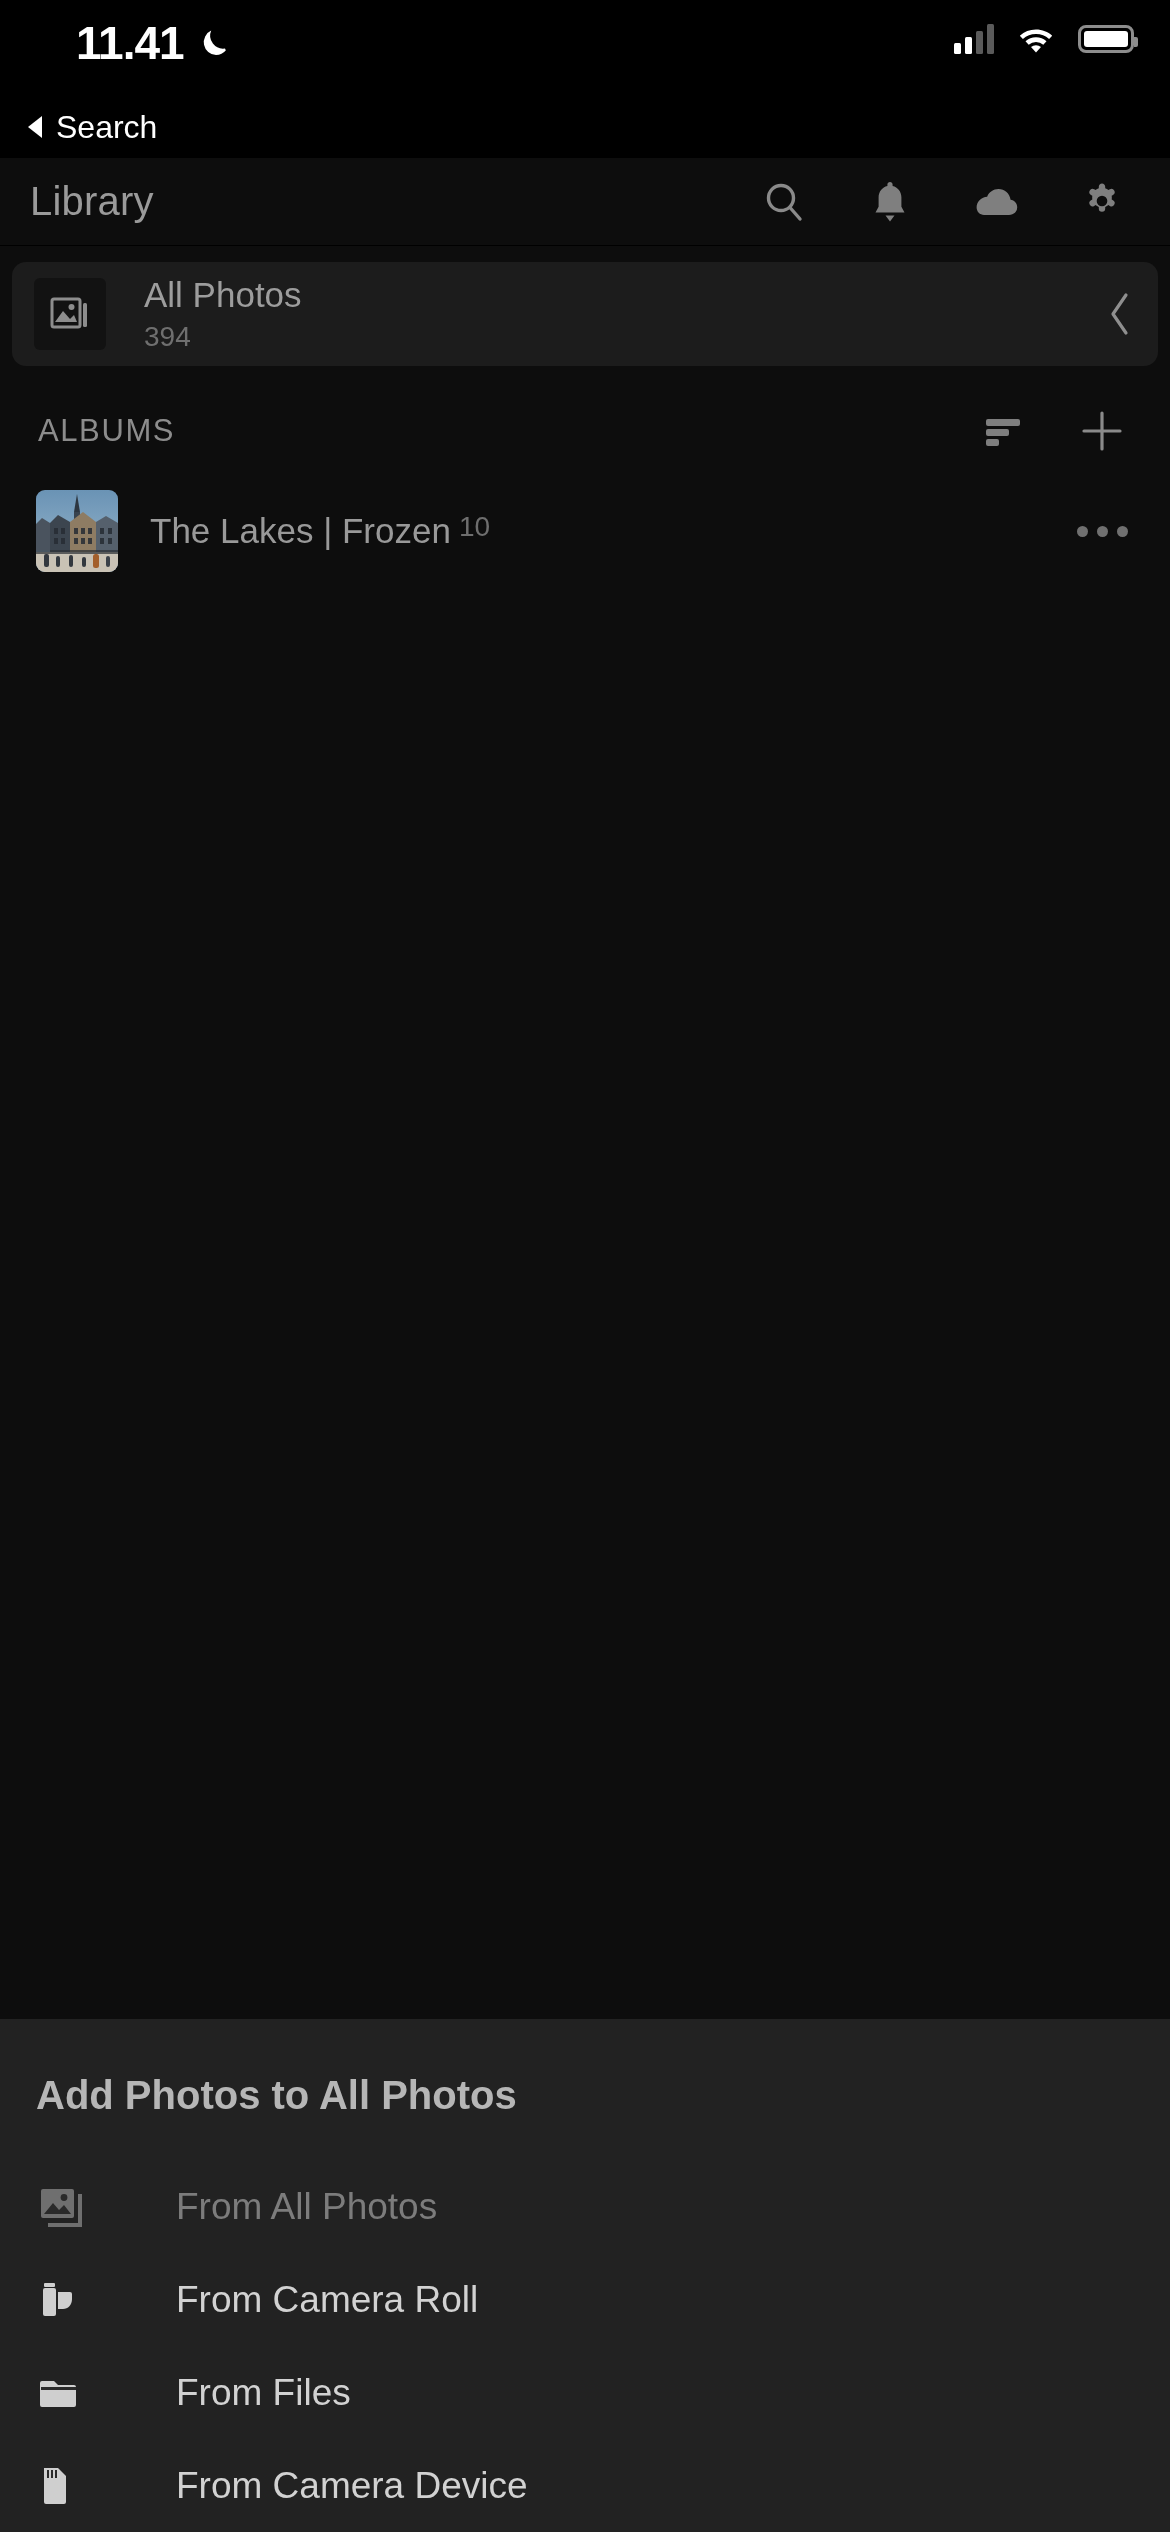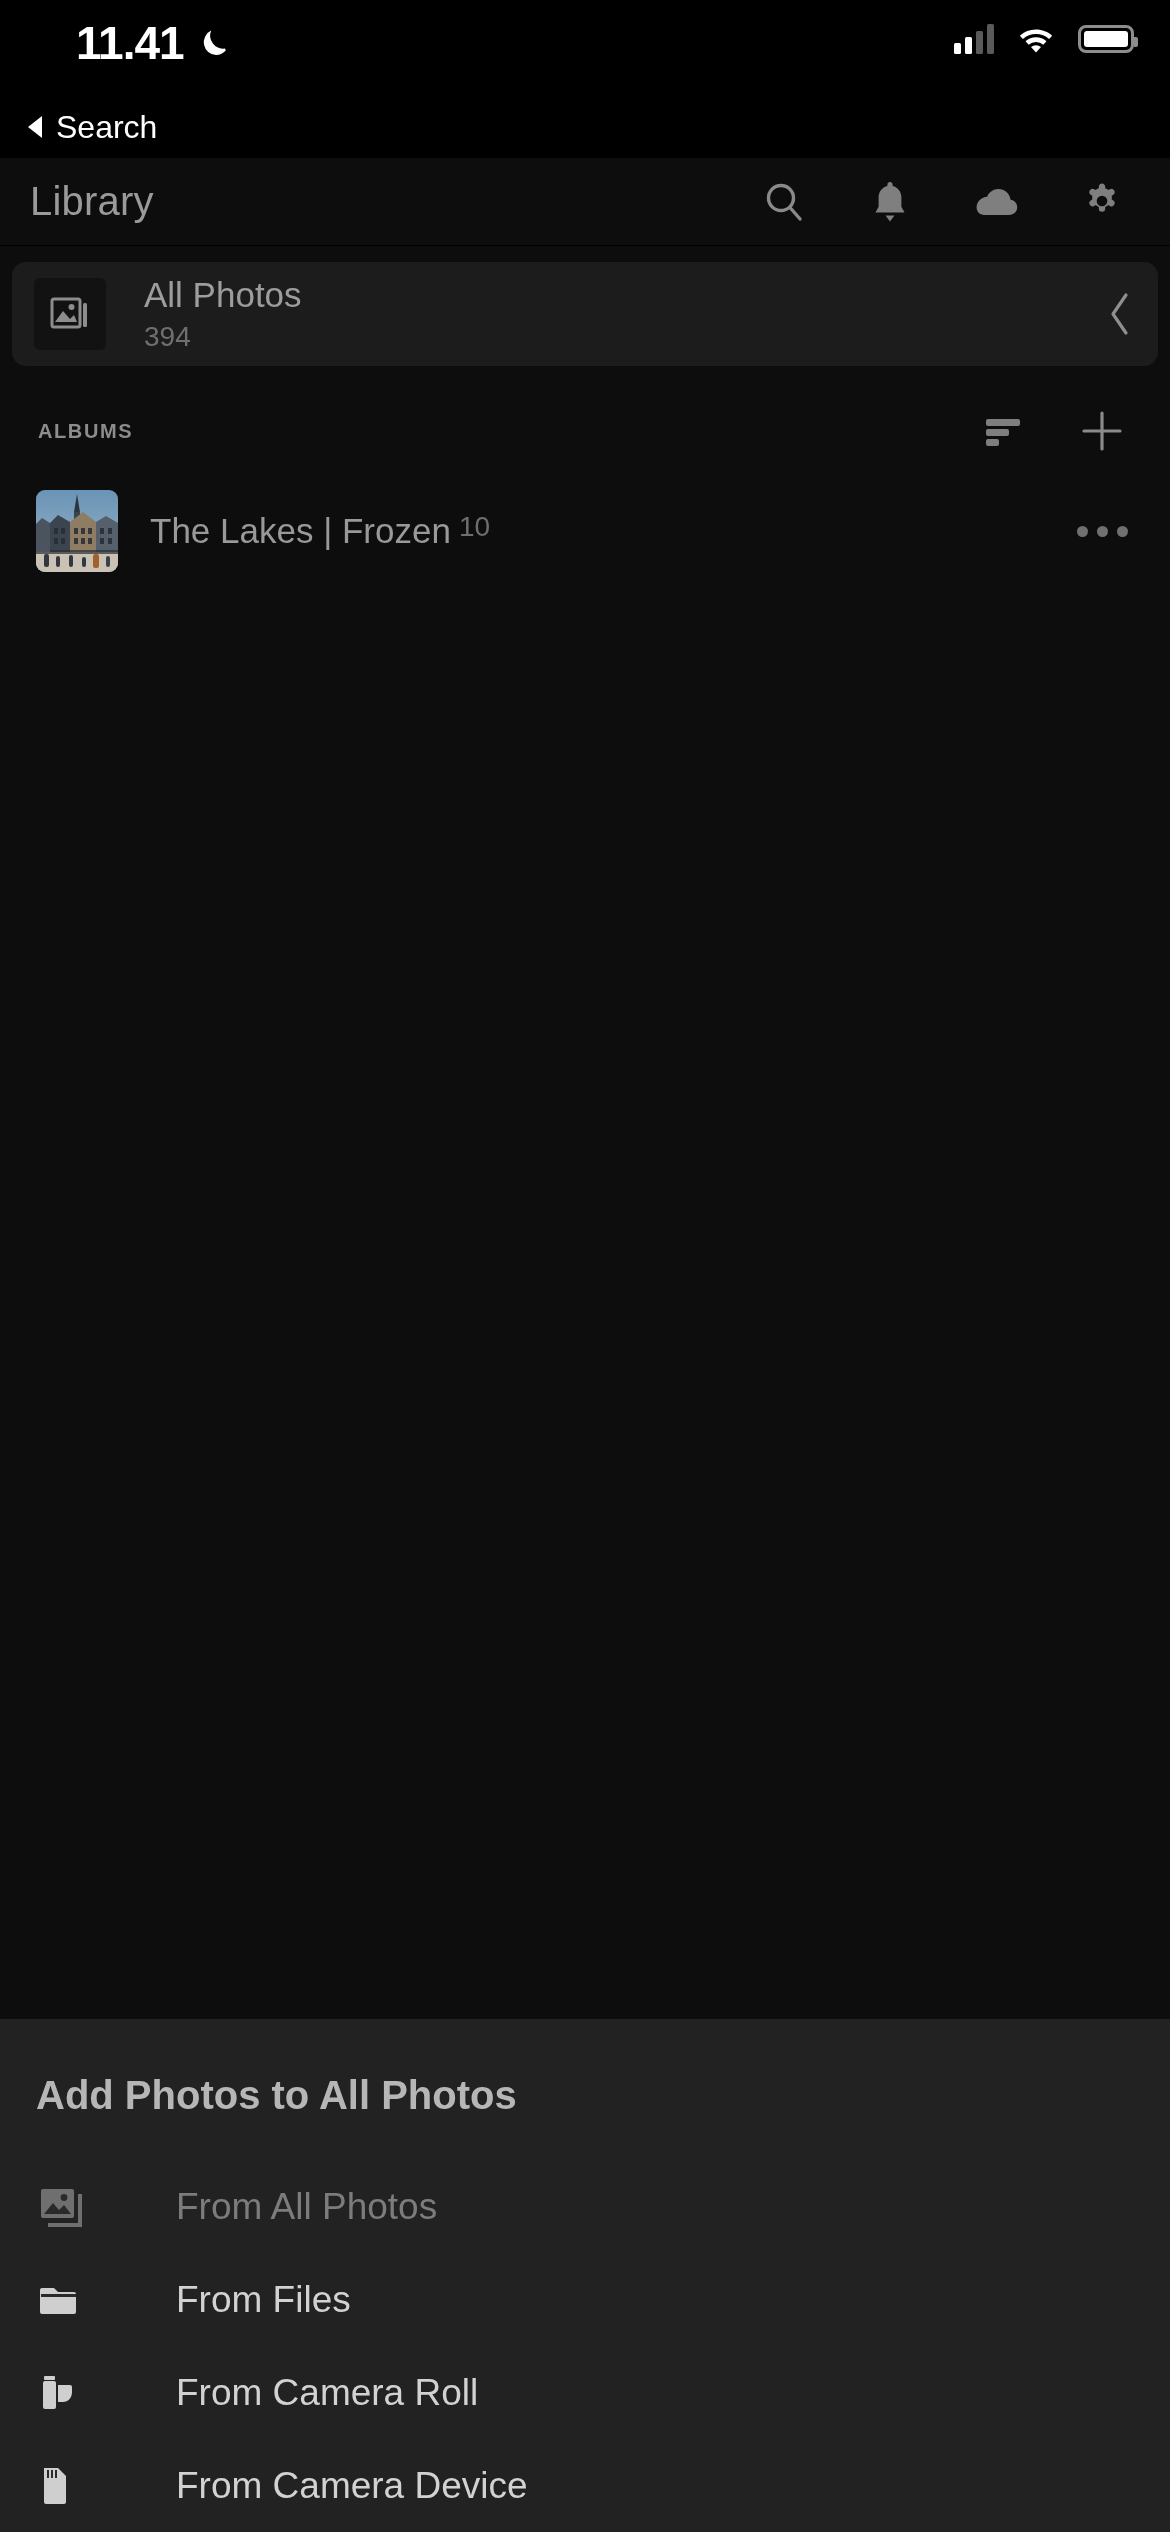--- a/index.html
+++ b/index.html
@@ -97,21 +97,21 @@
   .ap-chevron { margin-left:auto; display:flex; align-items:center; }
 
   
   .albums-head {
     margin-top:30px;
     height:70px;
     display:flex; align-items:center;
     padding:0 42px 0 38px;
   }
   .albums-label {
-    font-size:20px; color:#8c8c8c; letter-spacing:1.6px; font-weight:700;
+    font-size:31px; color:#8c8c8c; letter-spacing:1.6px; font-weight:400;
   }
   .albums-actions { margin-left:auto; display:flex; align-items:center; gap:46px; }
   .ah-btn { width:52px; height:52px; display:flex; align-items:center; justify-content:center; }
 
   
   .album-row {
     height:110px;
     display:flex; align-items:center;
     padding:0 42px 0 36px;
     margin-top:10px;
@@ -339,36 +339,36 @@
               <circle cx="26" cy="13.5" r="3.4" fill="#2a2a2a"></circle>
               <path d="M40 10 v29 H10 v4 h34 V10z" fill="#6f6f6f"></path>
             </svg>
           </span>
           <span class="si-label">From All Photos</span>
         </div>
 
         <div class="sheet-item">
           <span class="si-icon">
             <svg width="50" height="46" viewBox="0 0 50 46">
-              <path d="M4 11 h12 l4 4 h16 a2 2 0 0 1 2 2 v18 a2 2 0 0 1-2 2 H4 a2 2 0 0 1-2-2 V13 a2 2 0 0 1 2-2z" fill="#cfcfcf"></path>
-              <rect x="3" y="17" width="35" height="3" fill="#2a2a2a"></rect>
-            </svg>
-          </span>
-          <span class="si-label">From Files</span>
-        </div>
-
-        <div class="sheet-item">
-          <span class="si-icon">
-            <svg width="50" height="46" viewBox="0 0 50 46">
               <rect x="6" y="6" width="11" height="4" rx="1" fill="#cfcfcf"></rect>
               <rect x="5" y="11" width="13" height="28" rx="2" fill="#cfcfcf"></rect>
               <path d="M20 15 h12 a2 2 0 0 1 2 2 v5 c0 6-4 10-9 10 h-5z" fill="#cfcfcf"></path>
             </svg>
           </span>
           <span class="si-label">From Camera Roll</span>
+        </div>
+
+        <div class="sheet-item">
+          <span class="si-icon">
+            <svg width="50" height="46" viewBox="0 0 50 46">
+              <path d="M4 11 h12 l4 4 h16 a2 2 0 0 1 2 2 v18 a2 2 0 0 1-2 2 H4 a2 2 0 0 1-2-2 V13 a2 2 0 0 1 2-2z" fill="#cfcfcf"></path>
+              <rect x="3" y="17" width="35" height="3" fill="#2a2a2a"></rect>
+            </svg>
+          </span>
+          <span class="si-label">From Files</span>
         </div>
 
         <div class="sheet-item">
           <span class="si-icon">
             <svg width="50" height="46" viewBox="0 0 50 46">
               <path d="M6 5 h14 l8 8 v26 a2 2 0 0 1-2 2 H8 a2 2 0 0 1-2-2z" fill="#cfcfcf"></path>
               <g fill="#2a2a2a">
                 <rect x="9" y="7" width="2" height="8"></rect>
                 <rect x="13" y="7" width="2" height="8"></rect>
                 <rect x="17" y="7" width="2" height="8"></rect>

